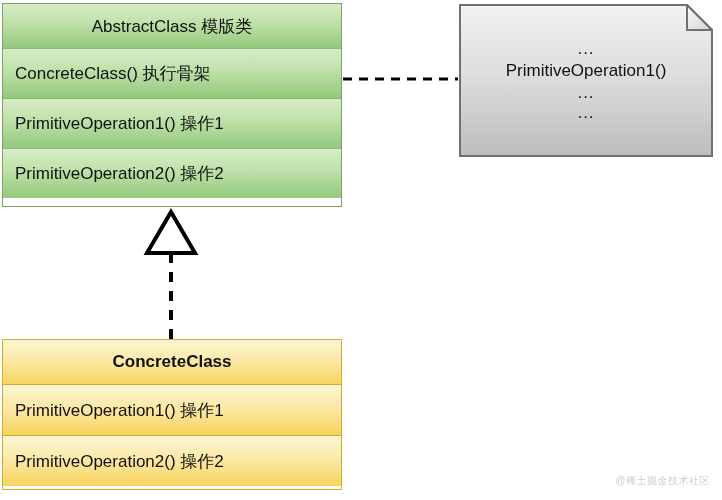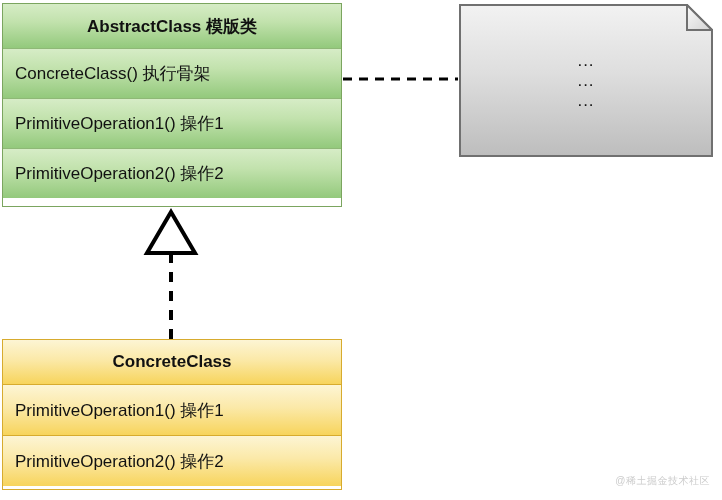--- a/index.html
+++ b/index.html
@@ -47,21 +47,21 @@
     width: 340px;
     height: 204px;
     border-color: #7ba55f;
   }
   #abstract-class .row {
     background: linear-gradient(to bottom, #d6ecc6 0%, #c2e2ad 40%, #93c97c 100%);
   }
   #abstract-class .row.header {
     height: 44px;
     justify-content: center;
-    font-weight: bold;
+    font-weight: normal;
     font-size: 17px;
   }
   #abstract-class .row.member {
     height: 50px;
     padding-left: 12px;
     font-size: 17px;
   }
   #abstract-class .row + .row { border-top-color: #8fb877; }
 
   
@@ -172,20 +172,21 @@
         <linearGradient id="foldGrad" x1="0" y1="0" x2="1" y2="1">
           <stop offset="0%" stop-color="#fbfbfb"></stop>
           <stop offset="100%" stop-color="#d2d2d2"></stop>
         </linearGradient>
       </defs>
       <path d="M1,1 H228 L253,26 V152 H1 Z" fill="url(#noteGrad)" stroke="#707070" stroke-width="2"></path>
       <path d="M228,1 L253,26 H228 Z" fill="url(#foldGrad)" stroke="#707070" stroke-width="2" stroke-linejoin="miter"></path>
     </svg>
     <div class="note-text">
       <div class="note-line dots">...</div>
+      <div class="note-line">PrimitiveOperation1()</div>
       <div class="note-line dots">...</div>
       <div class="note-line dots">...</div>
     </div>
   </div>
 
   <svg id="connectors" width="722" height="500" viewBox="0 0 722 500">
 
     <line x1="343" y1="79" x2="458" y2="79" stroke="#000000" stroke-width="3" stroke-dasharray="9 7"></line>
 
     <line x1="171" y1="339" x2="171" y2="254" stroke="#000000" stroke-width="4" stroke-dasharray="10 9"></line>

